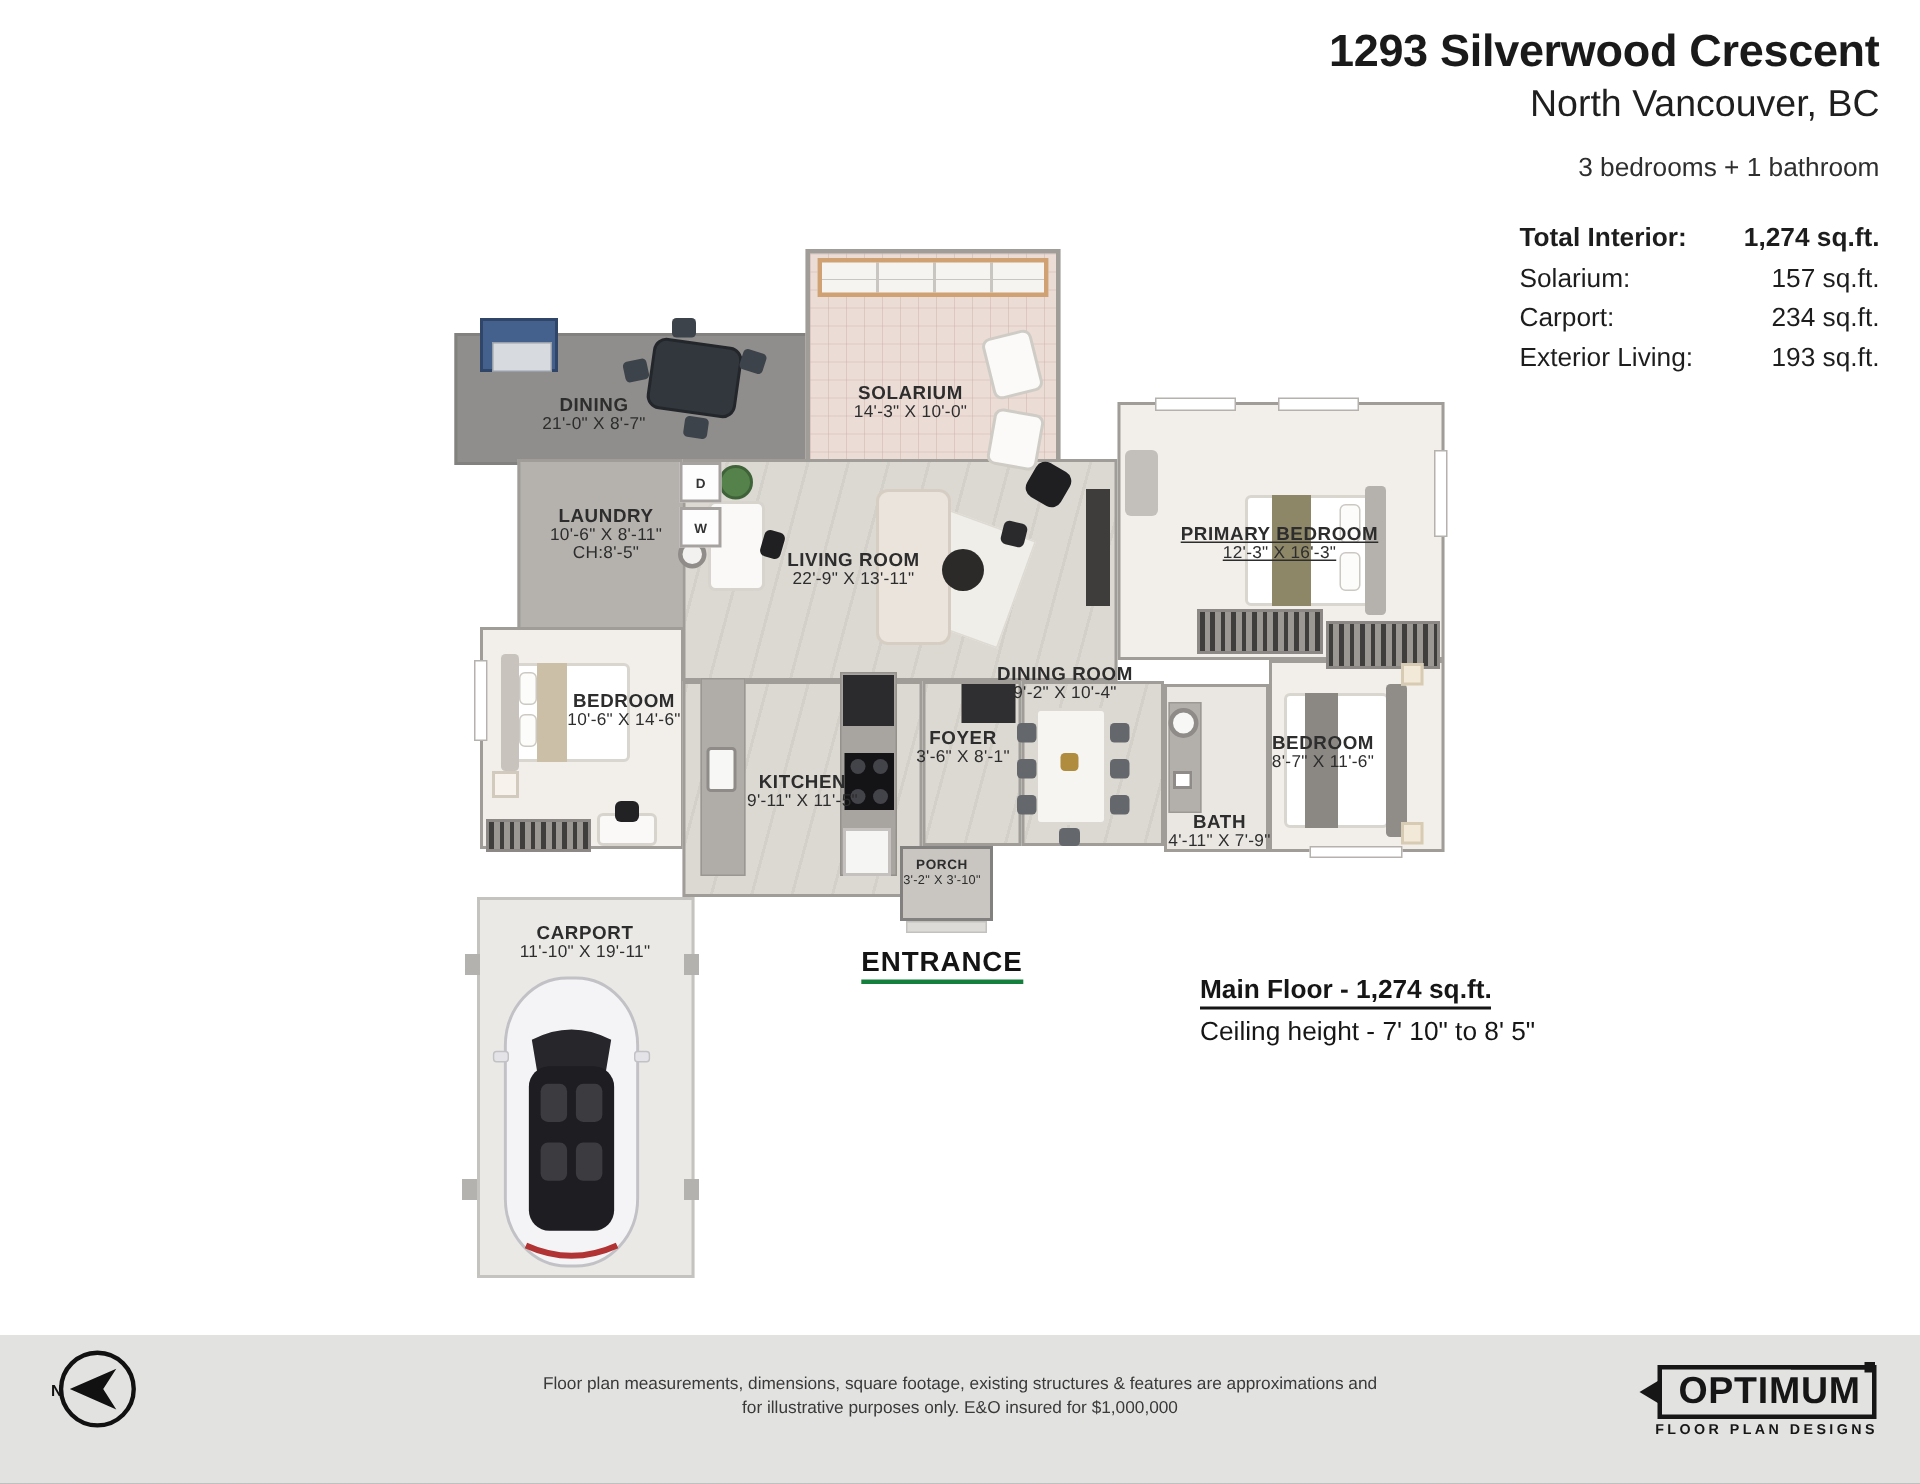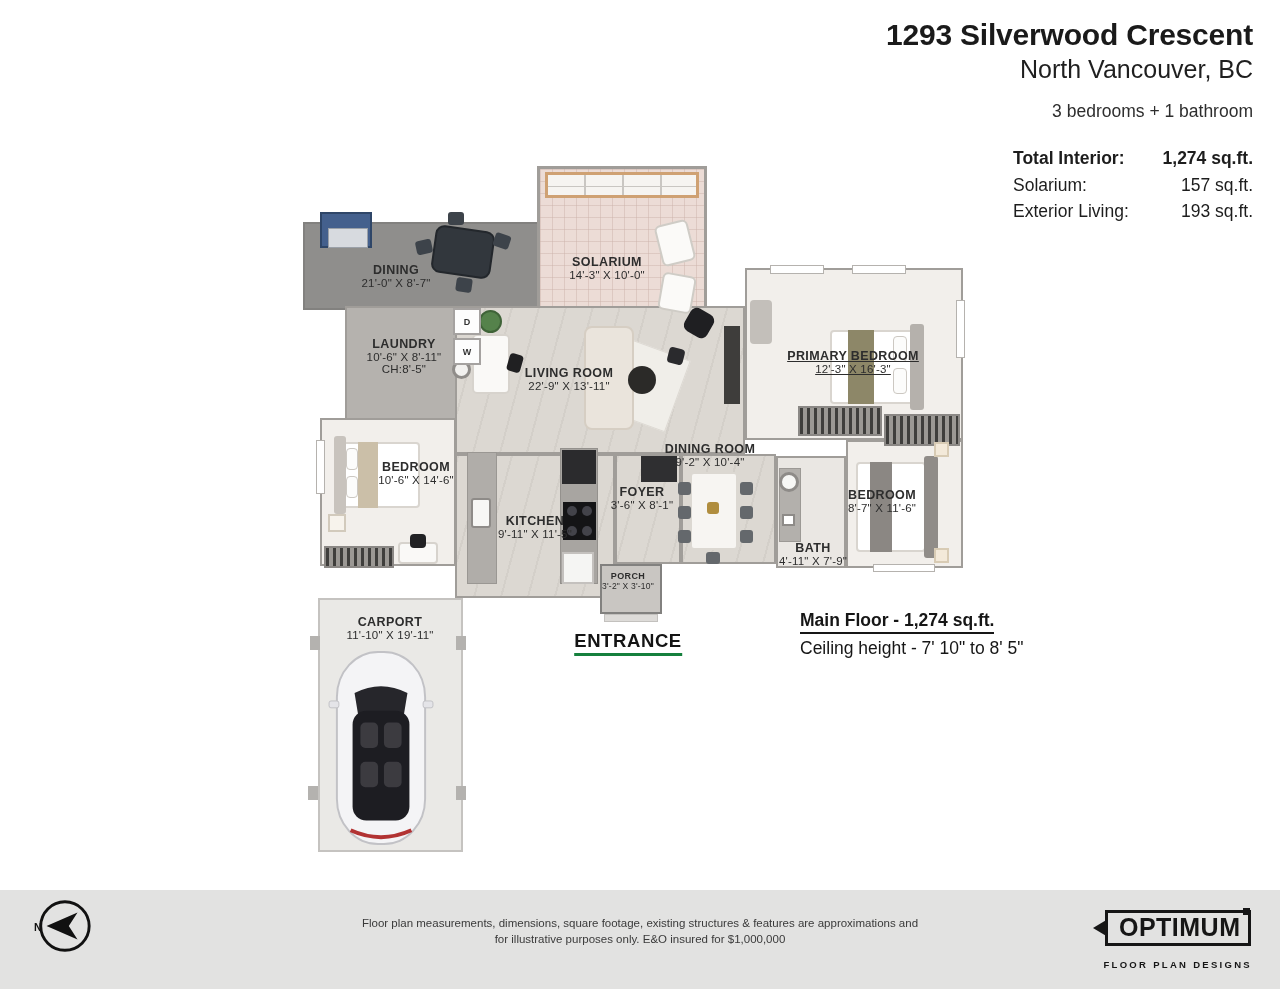--- a/index.html
+++ b/index.html
@@ -45,55 +45,59 @@
                           linear-gradient(transparent 11px,#c9c6c2 11px,#c9c6c2 12px,transparent 12px);}
 
   .dw{position:absolute;left:453px;top:308px;z-index:12;}
   .dw-box{width:24px;height:23px;background:#fdfdfd;border:2px solid #a5a2a0;margin-bottom:3px;
           display:flex;align-items:center;justify-content:center;font-size:9px;font-weight:700;color:#333;}
 
   .entrance{position:absolute;left:628px;top:630px;transform:translateX(-50%);font-size:18.5px;
             font-weight:800;letter-spacing:.6px;color:#141414;border-bottom:3px solid #15803d;
             padding-bottom:1px;z-index:40;}
   .mainfloor{position:absolute;left:800px;top:610px;z-index:40;color:#161616;}
-  .mf-title{display:inline-block;font-size:17.5px;font-weight:700;border-bottom:2.5px solid #161616;padding-bottom:1px;}
+  .mf-title{display:inline-block;font-size:17.5px;font-weight:700;border-bottom:2.5px solid #161616;padding-bottom:1px;margin-top:39px;}
   .mf-ceiling{font-size:17.5px;margin-top:4px;}
 
   
   .footer{position:absolute;left:0;top:890px;width:1280px;height:99px;background:#e2e2e1;z-index:60;}
   .north{position:absolute;left:32px;top:6px;}
   .disclaimer{position:absolute;left:50%;top:25px;transform:translateX(-50%);text-align:center;
               font-size:11.5px;line-height:16px;color:#3a3a3a;white-space:nowrap;}
   .logo{position:absolute;right:28px;top:20px;text-align:center;color:#161616;}
   .logo-box{position:relative;border:3.5px solid #161616;font-size:25px;font-weight:800;
             letter-spacing:.5px;padding:0 7px 1px 11px;display:inline-block;}
   .logo-pencil{position:absolute;left:-15px;top:50%;transform:translateY(-50%);width:0;height:0;
                border-top:9px solid transparent;border-bottom:9px solid transparent;
                border-right:15px solid #161616;}
   .logo-tape{position:absolute;top:-3px;left:62%;width:52px;height:3px;background:#161616;}
   .logo-tape:after{content:"";position:absolute;right:-4px;top:-2px;width:7px;height:7px;background:#161616;}
-  .logo-tagline{font-size:9.5px;font-weight:700;letter-spacing:2.3px;margin-top:13px;}
+  .logo-tagline{font-size:9.5px;font-weight:700;letter-spacing:2.3px;margin-top:2px;}
 </style>
 </head>
 <body>
 
 <div class="page">
 
   <div class="header">
     <h1>1293 Silverwood Crescent</h1>
     <div class="subtitle">North Vancouver, BC</div>
     <div class="summary">3 bedrooms + 1 bathroom</div>
     <div class="stats">
       <div class="stat-row bold">
         <span class="stat-label">Total Interior:</span>
         <span class="stat-value">1,274 sq.ft.</span>
       </div>
       <div class="stat-row">
         <span class="stat-label">Solarium:</span>
         <span class="stat-value">157 sq.ft.</span>
+      </div>
+      <div class="stat-row">
+        <span class="stat-label">Carport:</span>
+        <span class="stat-value">234 sq.ft.</span>
       </div>
       <div class="stat-row">
         <span class="stat-label">Exterior Living:</span>
         <span class="stat-value">193 sq.ft.</span>
       </div>
     </div>
   </div>
 
   <div>
 

